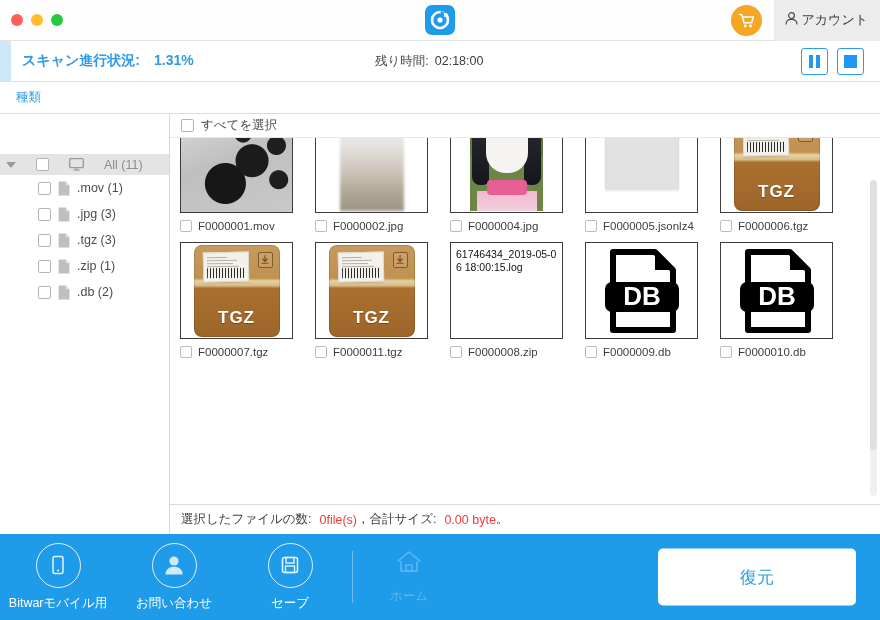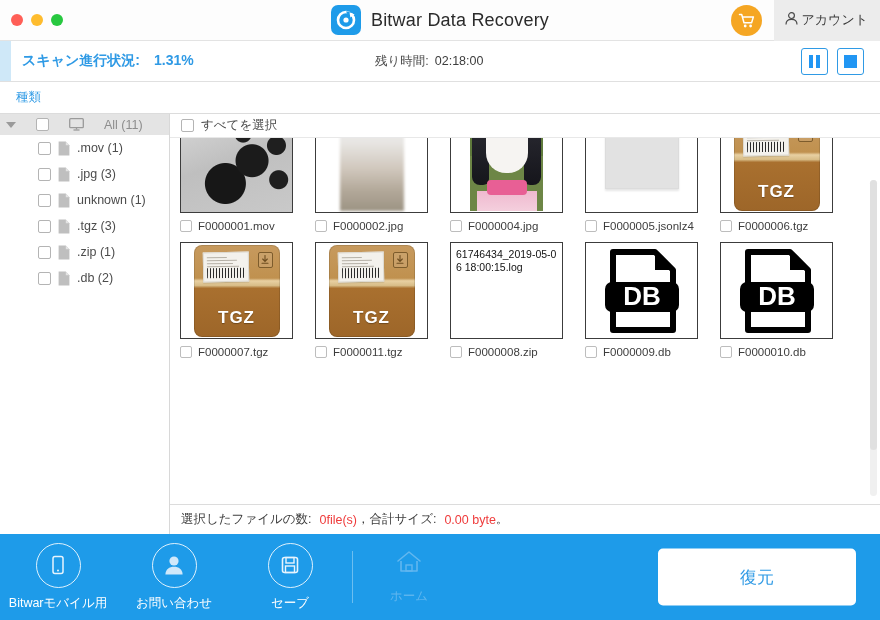--- a/index.html
+++ b/index.html
@@ -142,21 +142,21 @@
   .sidebar {
     width: 170px; flex: 0 0 170px;
     border-right: 1px solid #d8d8d8;
     background: #fff;
     display: flex; flex-direction: column;
   }
   .tree-root {
     height: 21px; background: #e4e4e4;
     display: flex; align-items: center; gap: 20px;
     padding-left: 6px;
-    font-size: 12.5px; color: #8d8d8d;
+    font-size: 12.5px; color: #8d8d8d; margin-top: 40px;
   }
   .caret {
     width: 0; height: 0;
     border-left: 5px solid transparent; border-right: 5px solid transparent;
     border-top: 6px solid #9a9a9a;
   }
   .cbox {
     width: 13px; height: 13px; border: 1px solid #b4b4b4;
     border-radius: 2px; background: #fff; flex: 0 0 13px;
   }
@@ -389,21 +389,20 @@
     </div>
     <div class="title-center">
       <span class="app-logo">
         <svg width="22" height="22" viewBox="0 0 22 22">
           <circle cx="11" cy="11" r="8" fill="none" stroke="#fff" stroke-width="2.6"></circle>
           <circle cx="11" cy="11" r="2.6" fill="#fff"></circle>
           <path d="M11 2.4 L17.5 2.4 L13.5 7.2 Z" fill="#1e9be9"></path>
           <path d="M14.5 3.2 L19.6 5.6 L15.4 8.6 Z" fill="#fff"></path>
         </svg>
       </span>
-      <span class="app-title">Bitwar Data Recovery</span>
     </div>
     <div class="title-right">
       <span class="cart-btn">
         <svg width="17" height="17" viewBox="0 0 17 17">
           <path d="M1.5 2.5 h2.2 l2.3 8.2 h7.6 l1.8 -5.8 h-10.3" fill="none" stroke="#fff" stroke-width="1.5" stroke-linejoin="round" stroke-linecap="round"></path>
           <circle cx="7.2" cy="14" r="1.4" fill="#fff"></circle>
           <circle cx="12.6" cy="14" r="1.4" fill="#fff"></circle>
         </svg>
       </span>
       <div class="account-btn">
@@ -482,30 +481,20 @@
         <span>.jpg (3)</span>
       </div>
       <div class="tree-item">
         <span class="cbox"></span>
         <span class="doc-ico">
           <svg width="12" height="15" viewBox="0 0 12 15">
               <path d="M0.6 0.6 h7.2 l3.6 3.6 v10.2 h-10.8 z" fill="#bfbfbf"></path>
               <path d="M7.8 0.6 v3.6 h3.6 z" fill="#e4e4e4"></path>
             </svg>
         </span>
-        <span>unknown (1)</span>
-      </div>
-      <div class="tree-item">
-        <span class="cbox"></span>
-        <span class="doc-ico">
-          <svg width="12" height="15" viewBox="0 0 12 15">
-              <path d="M0.6 0.6 h7.2 l3.6 3.6 v10.2 h-10.8 z" fill="#bfbfbf"></path>
-              <path d="M7.8 0.6 v3.6 h3.6 z" fill="#e4e4e4"></path>
-            </svg>
-        </span>
         <span>.tgz (3)</span>
       </div>
       <div class="tree-item">
         <span class="cbox"></span>
         <span class="doc-ico">
           <svg width="12" height="15" viewBox="0 0 12 15">
               <path d="M0.6 0.6 h7.2 l3.6 3.6 v10.2 h-10.8 z" fill="#bfbfbf"></path>
               <path d="M7.8 0.6 v3.6 h3.6 z" fill="#e4e4e4"></path>
             </svg>
         </span>

